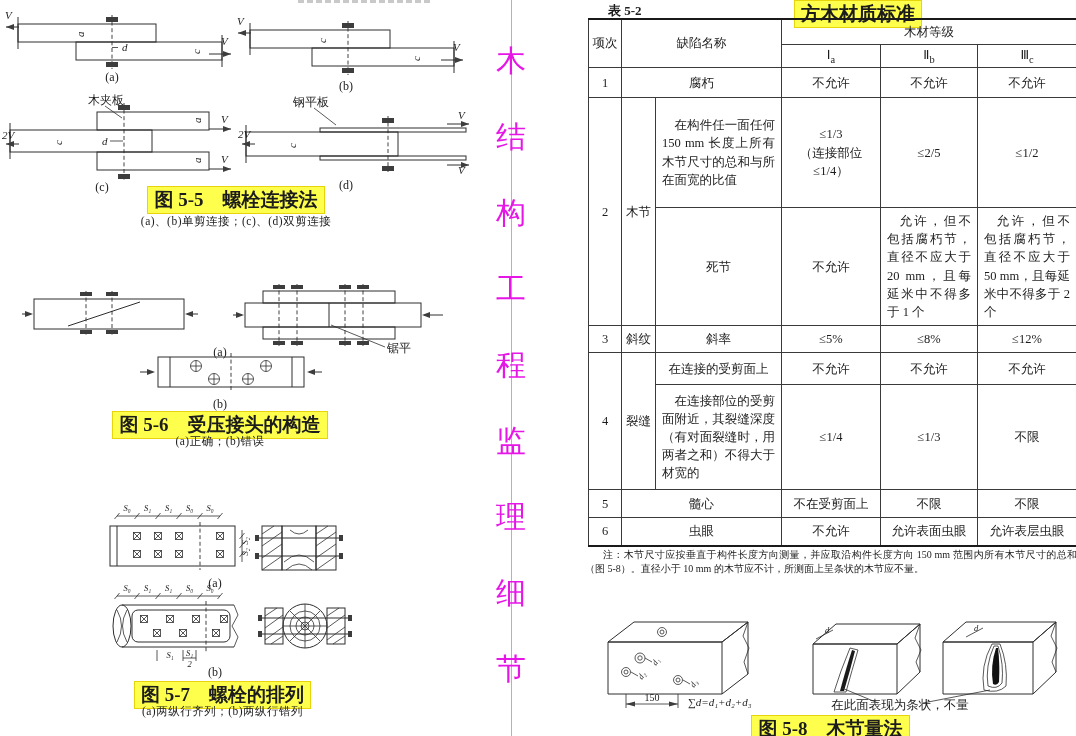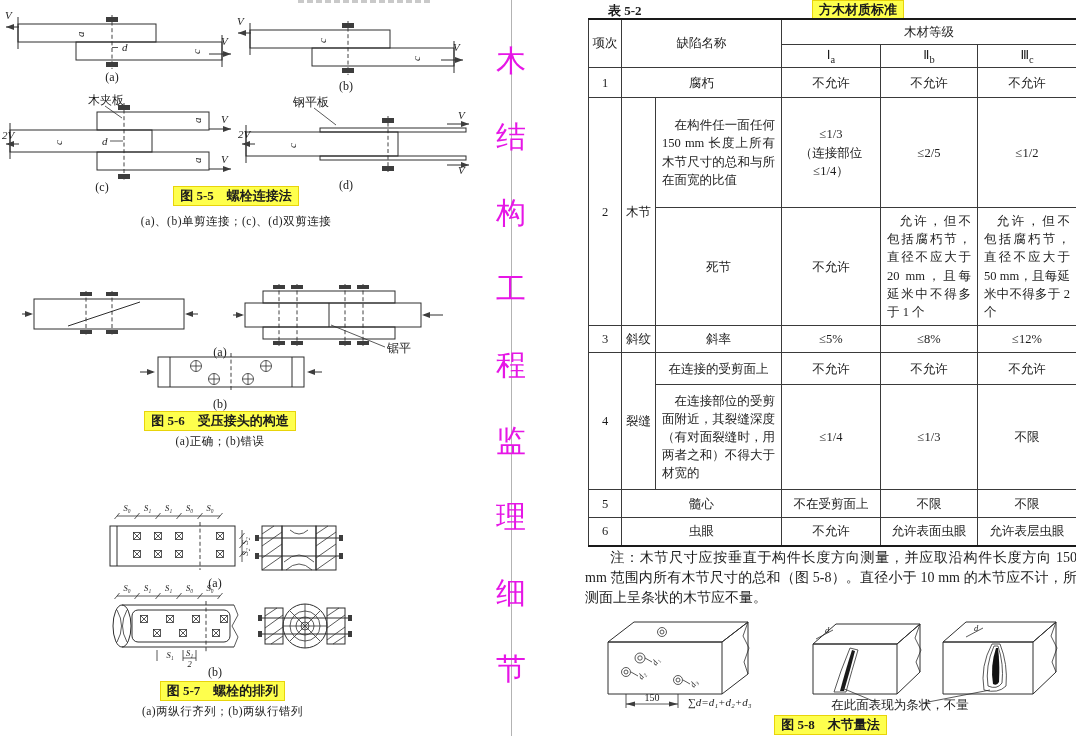--- a/index.html
+++ b/index.html
@@ -8,32 +8,32 @@
   .abs{position:absolute;}
   svg{position:absolute;overflow:visible;}
   svg text{font-family:"Liberation Serif",serif;fill:#1c1c1c;}
   .it{font-style:italic;font-size:11px;}
   .sm{font-size:8.5px;font-style:italic;}
   .cjk{font-size:12px;}
   .ln{stroke:#2e2e2e;stroke-width:1;fill:none;}
   .thn{stroke:#2e2e2e;stroke-width:.8;fill:none;}
   .dsh{stroke:#2e2e2e;stroke-width:.9;fill:none;stroke-dasharray:4 2.6;}
   .blt{fill:#3d3d3d;stroke:none;}
-  .hl{background:#feff4d;border:1px solid #e8d40a;padding:0 6px;font-weight:bold;font-size:13px;display:inline-block;}
+  .hl{background:#feff4d;border:1px solid #e8d40a;padding:0 6px;font-weight:bold;font-size:19px;display:inline-block;}
   .figcap{position:absolute;text-align:center;}
   .subcap{position:absolute;text-align:center;font-size:11.5px;letter-spacing:.5px;}
   .panel{position:absolute;text-align:center;font-size:12px;}
   .tno{position:absolute;font-weight:bold;font-size:13px;}
   .t52{position:absolute;left:588px;top:18px;width:488px;border-collapse:collapse;table-layout:fixed;
        font-size:12.5px;border-top:2.5px solid #1a1a1a;border-bottom:2.5px solid #1a1a1a;padding-left:8px;}
   .t52 td,.t52 th{border:1px solid #3a3a3a;padding:1px 3px;text-align:center;vertical-align:middle;
        font-weight:normal;line-height:1.45;}
   .t52 .jt{text-align:justify;text-indent:1em;padding:3px 6px;}
   .t52 .pre{white-space:pre-line;}
-  .note{position:absolute;left:585px;top:548px;width:492px;font-size:14px;line-height:1.44;
+  .note{position:absolute;left:585px;top:548px;width:492px;font-size:10px;line-height:1.44;
         text-indent:1.8em;margin:0;text-align:justify;}
   .spine-line{position:absolute;left:511px;top:0;width:1px;height:736px;background:#b3b3b3;}
   .spine{position:absolute;left:493px;top:44px;width:36px;text-align:center;}
   .spine div{font-size:30px;color:#e616e6;height:33px;margin-bottom:43px;line-height:33px;}
   .dash1{position:absolute;left:298px;top:0;width:132px;height:0;border-top:3px dashed #c9c9c9;}
   .dash2{position:absolute;left:845px;top:9px;width:36px;height:2px;background:#8a8a8a;}
 </style>
 </head>
 <body>
 

